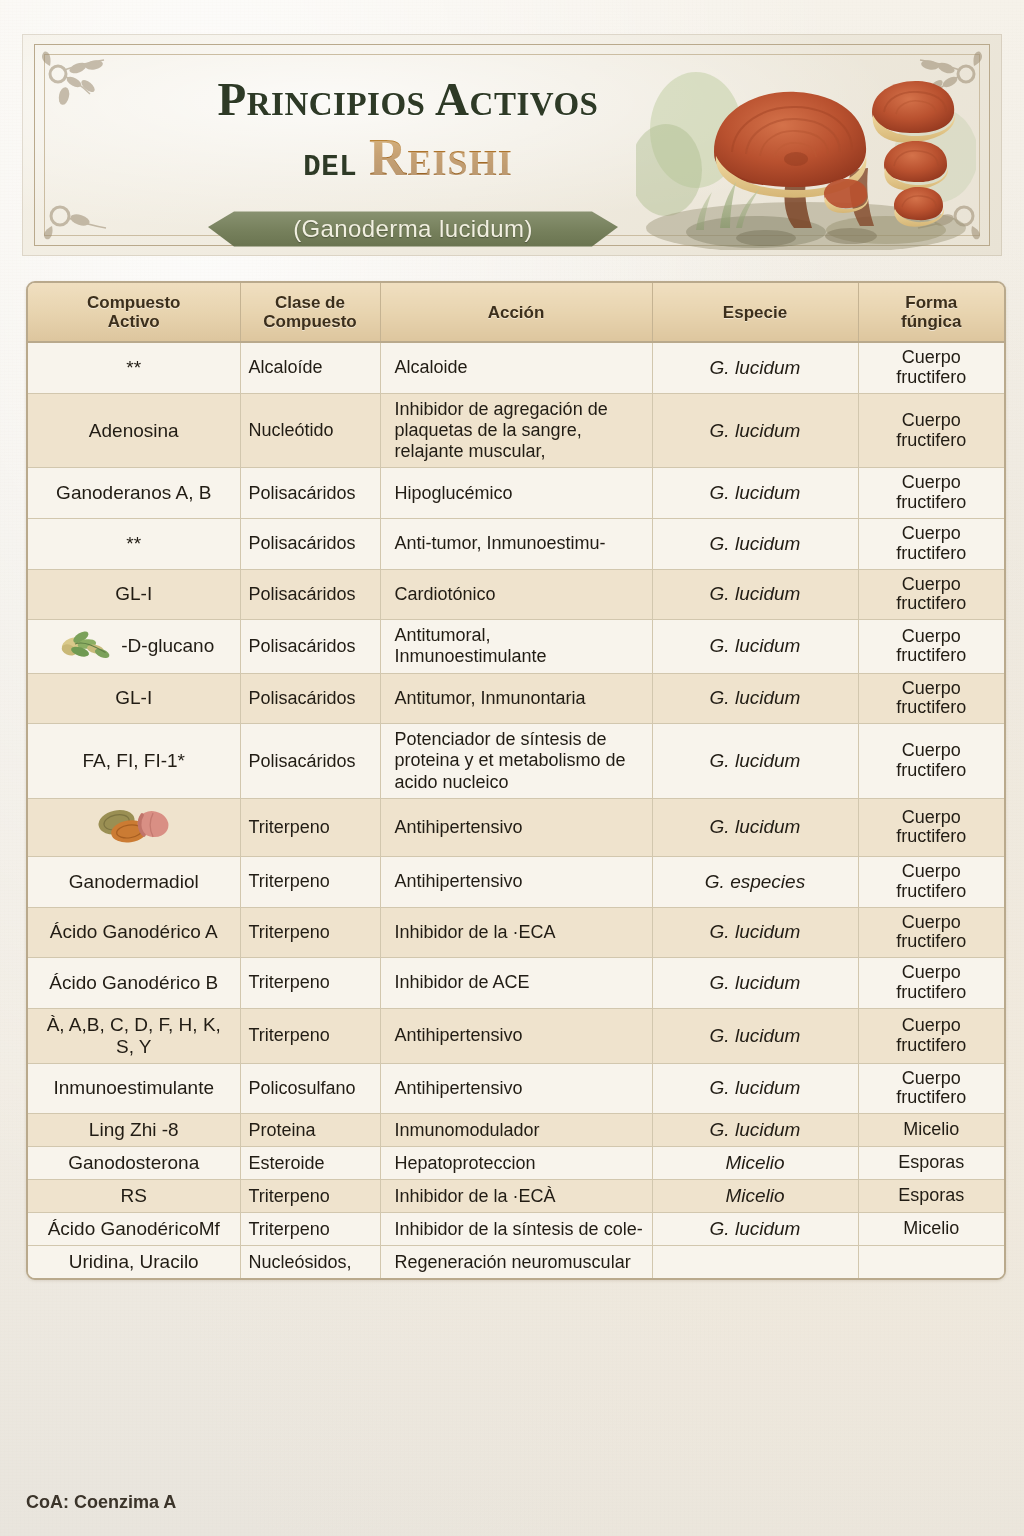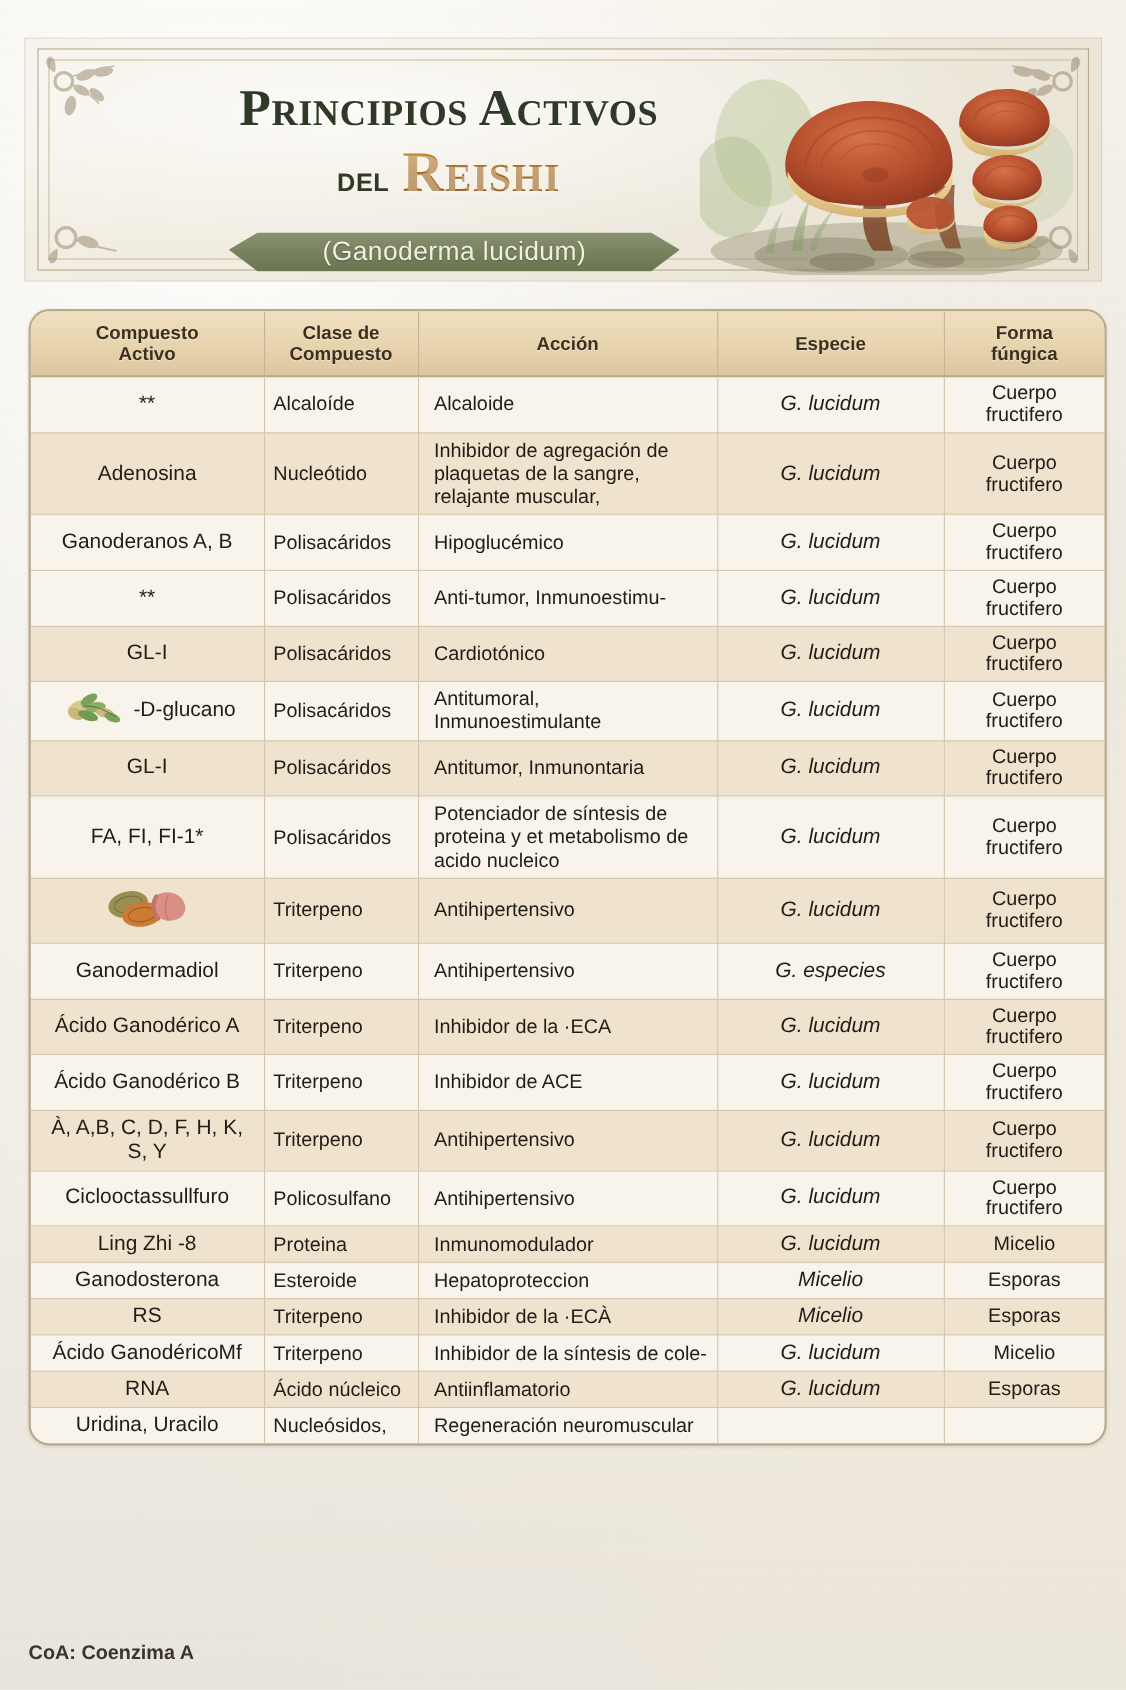--- a/index.html
+++ b/index.html
@@ -61,22 +61,22 @@
     font-variant:small-caps;
     text-shadow:0 1px 0 rgba(255,255,255,.7);
     white-space:nowrap;
   }
   .t2row{
     margin-top:6px;
     display:flex;align-items:baseline;justify-content:center;gap:12px;
     white-space:nowrap;
   }
   .t2a{
-    font-family:Liberation Sans, sans-serif;
-    font-size:33px;font-weight:700;color:#2e3a26;
+    font-family:Liberation Mono, monospace;
+    font-size:41px;font-weight:700;color:#2e3a26;
     font-variant:small-caps;letter-spacing:.5px;
   }
   .t2b{
     font-family:"Liberation Serif", serif;
     font-size:52px;font-weight:700;
     font-variant:small-caps;letter-spacing:1px;
     background:linear-gradient(180deg,#c9943f 0%,#a9702a 45%,#8c591f 100%);
     -webkit-background-clip:text;background-clip:text;color:transparent;
     text-shadow:0 1px 0 rgba(255,255,255,.35);
   }
@@ -98,21 +98,21 @@
 
   
   .shroom{
     position:absolute;right:26px;top:26px;width:340px;height:190px;
     overflow:hidden;
   }
 
   
   .table-wrap{
     position:absolute;left:26px;top:281px;width:976px;
-    border:2px solid #b9a98c;border-radius:19px;
+    border:2px solid #b9a98c;border-radius:9px;
     overflow:hidden;
     background:#f5f1e7;
     box-shadow:0 1px 3px rgba(120,105,80,.18);
   }
   table{border-collapse:collapse;width:100%;table-layout:fixed;}
   col.c0{width:212px;}
   col.c1{width:140px;}
   col.c2{width:272px;}
   col.c3{width:206px;}
   col.c4{width:146px;}
@@ -452,21 +452,21 @@
           <td class="c-forma"><span>Cuerpo fructifero</span></td>
         </tr>
         <tr class="even">
           <td class="c-comp"><span>À, A,B, C, D, F, H, K, S, Y</span></td>
           <td class="c-clase"><span>Triterpeno</span></td>
           <td class="c-accion"><span>Antihipertensivo</span></td>
           <td class="c-esp"><span>G. lucidum</span></td>
           <td class="c-forma"><span>Cuerpo fructifero</span></td>
         </tr>
         <tr class="odd">
-          <td class="c-comp"><span>Ciclooctassullfuro</span></td>
+          <td class="c-comp"><span>Inmunoestimulante</span></td>
           <td class="c-clase"><span>Policosulfano</span></td>
           <td class="c-accion"><span>Antihipertensivo</span></td>
           <td class="c-esp"><span>G. lucidum</span></td>
           <td class="c-forma"><span>Cuerpo fructifero</span></td>
         </tr>
         <tr class="even">
           <td class="c-comp"><span>Ling Zhi -8</span></td>
           <td class="c-clase"><span>Proteina</span></td>
           <td class="c-accion"><span>Inmunomodulador</span></td>
           <td class="c-esp"><span>G. lucidum</span></td>
@@ -486,27 +486,20 @@
           <td class="c-esp"><span>Micelio</span></td>
           <td class="c-forma"><span>Esporas</span></td>
         </tr>
         <tr class="odd">
           <td class="c-comp"><span>Ácido GanodéricoMf</span></td>
           <td class="c-clase"><span>Triterpeno</span></td>
           <td class="c-accion"><span>Inhibidor de la síntesis de cole-</span></td>
           <td class="c-esp"><span>G. lucidum</span></td>
           <td class="c-forma"><span>Micelio</span></td>
         </tr>
-        <tr class="even">
-          <td class="c-comp"><span>RNA</span></td>
-          <td class="c-clase"><span>Ácido núcleico</span></td>
-          <td class="c-accion"><span>Antiinflamatorio</span></td>
-          <td class="c-esp"><span>G. lucidum</span></td>
-          <td class="c-forma"><span>Esporas</span></td>
-        </tr>
         <tr class="odd">
           <td class="c-comp"><span>Uridina, Uracilo</span></td>
           <td class="c-clase"><span>Nucleósidos,</span></td>
           <td class="c-accion"><span>Regeneración neuromuscular</span></td>
           <td class="c-esp"><span></span></td>
           <td class="c-forma"><span></span></td>
         </tr>
       </tbody>
   </table>
 </div>

